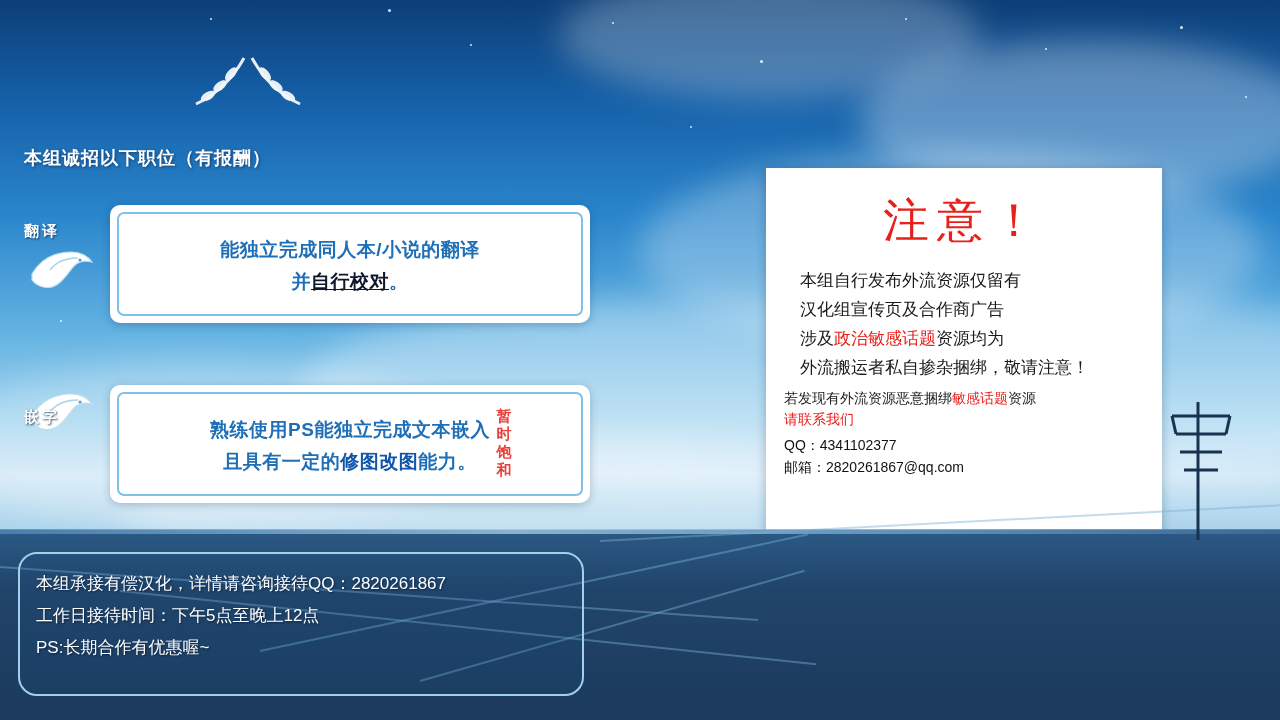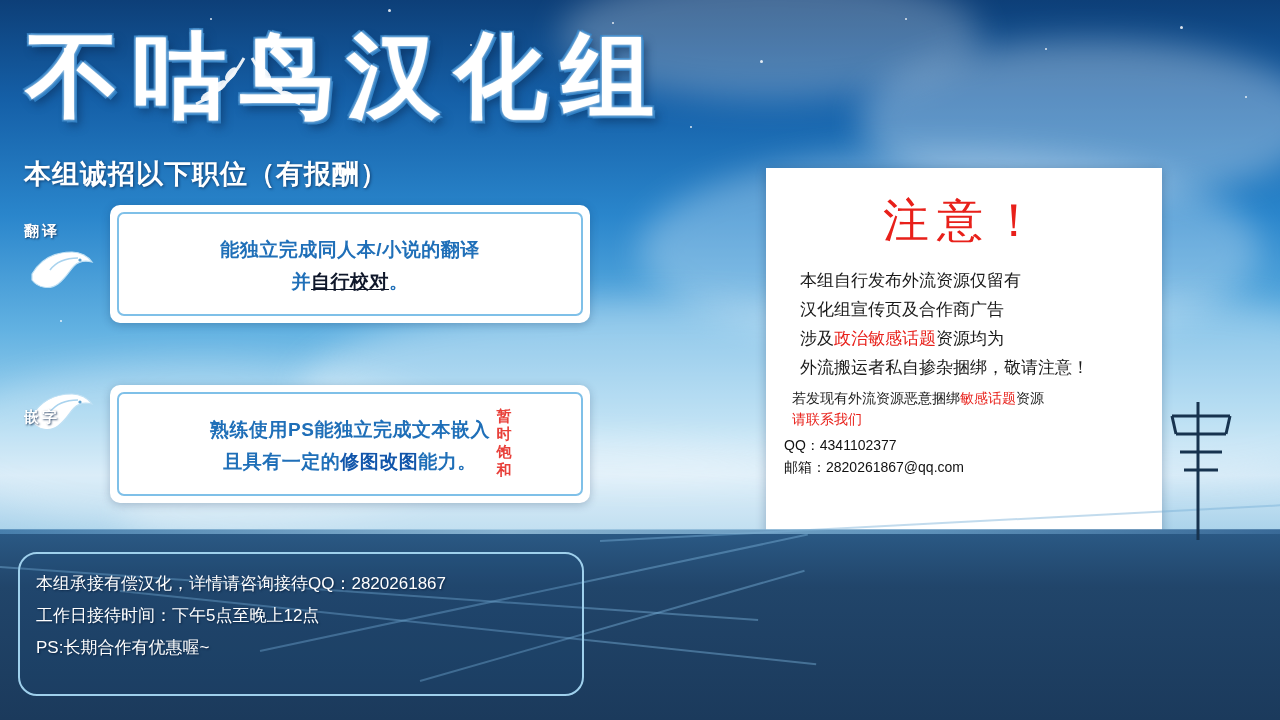--- a/index.html
+++ b/index.html
@@ -107,22 +107,22 @@
     left: 188px;
     width: 120px;
     height: 70px;
     pointer-events: none;
     opacity: .95;
   }
 
   .recruit-title {
     position: absolute;
     left: 24px;
-    top: 156px;
-    font-size: 27px;
+    top: 146px;
+    font-size: 18px;
     font-weight: bold;
     color: #ffffff;
     letter-spacing: 1px;
     text-shadow: 1px 1px 3px rgba(10,40,80,.7);
   }
 
   
   .role-badge {
     position: absolute;
     font-size: 15px;
@@ -197,21 +197,20 @@
     color: #1a1a1a;
     font-size: 17px;
     line-height: 29px;
   }
   .notice .body .red { color: #e8201a; }
   .notice .small {
     padding: 6px 18px 0 18px;
     font-size: 14px;
     line-height: 21px;
     color: #1a1a1a;
-    margin-left: 8px;
   }
   .notice .small .red { color: #e8201a; }
   .notice .contact {
     padding: 4px 18px 0 18px;
     font-size: 14px;
     line-height: 22px;
     color: #111111;
   }
 
   
@@ -253,21 +252,20 @@
     <div class="star" style="left:612px;top:22px;"></div>
     <div class="star big" style="left:760px;top:60px;"></div>
     <div class="star" style="left:905px;top:18px;"></div>
     <div class="star" style="left:1045px;top:48px;"></div>
     <div class="star big" style="left:1180px;top:26px;"></div>
     <div class="star" style="left:1245px;top:96px;"></div>
     <div class="star" style="left:60px;top:320px;"></div>
     <div class="star" style="left:690px;top:126px;"></div>
   </div>
 
-  <div class="logo">不咕鸟汉化组</div>
   <svg class="laurel" viewBox="0 0 120 70">
     <g fill="none" stroke="#ffffff" stroke-width="3" opacity="0.95">
       <path d="M8 58 C26 50 44 34 56 12"></path>
       <path d="M112 58 C94 50 76 34 64 12"></path>
     </g>
     <g fill="#ffffff" opacity="0.95">
       <ellipse cx="20" cy="50" rx="8" ry="4" transform="rotate(-30 20 50)"></ellipse>
       <ellipse cx="32" cy="40" rx="8" ry="4" transform="rotate(-38 32 40)"></ellipse>
       <ellipse cx="43" cy="28" rx="8" ry="4" transform="rotate(-50 43 28)"></ellipse>
       <ellipse cx="100" cy="50" rx="8" ry="4" transform="rotate(30 100 50)"></ellipse>

